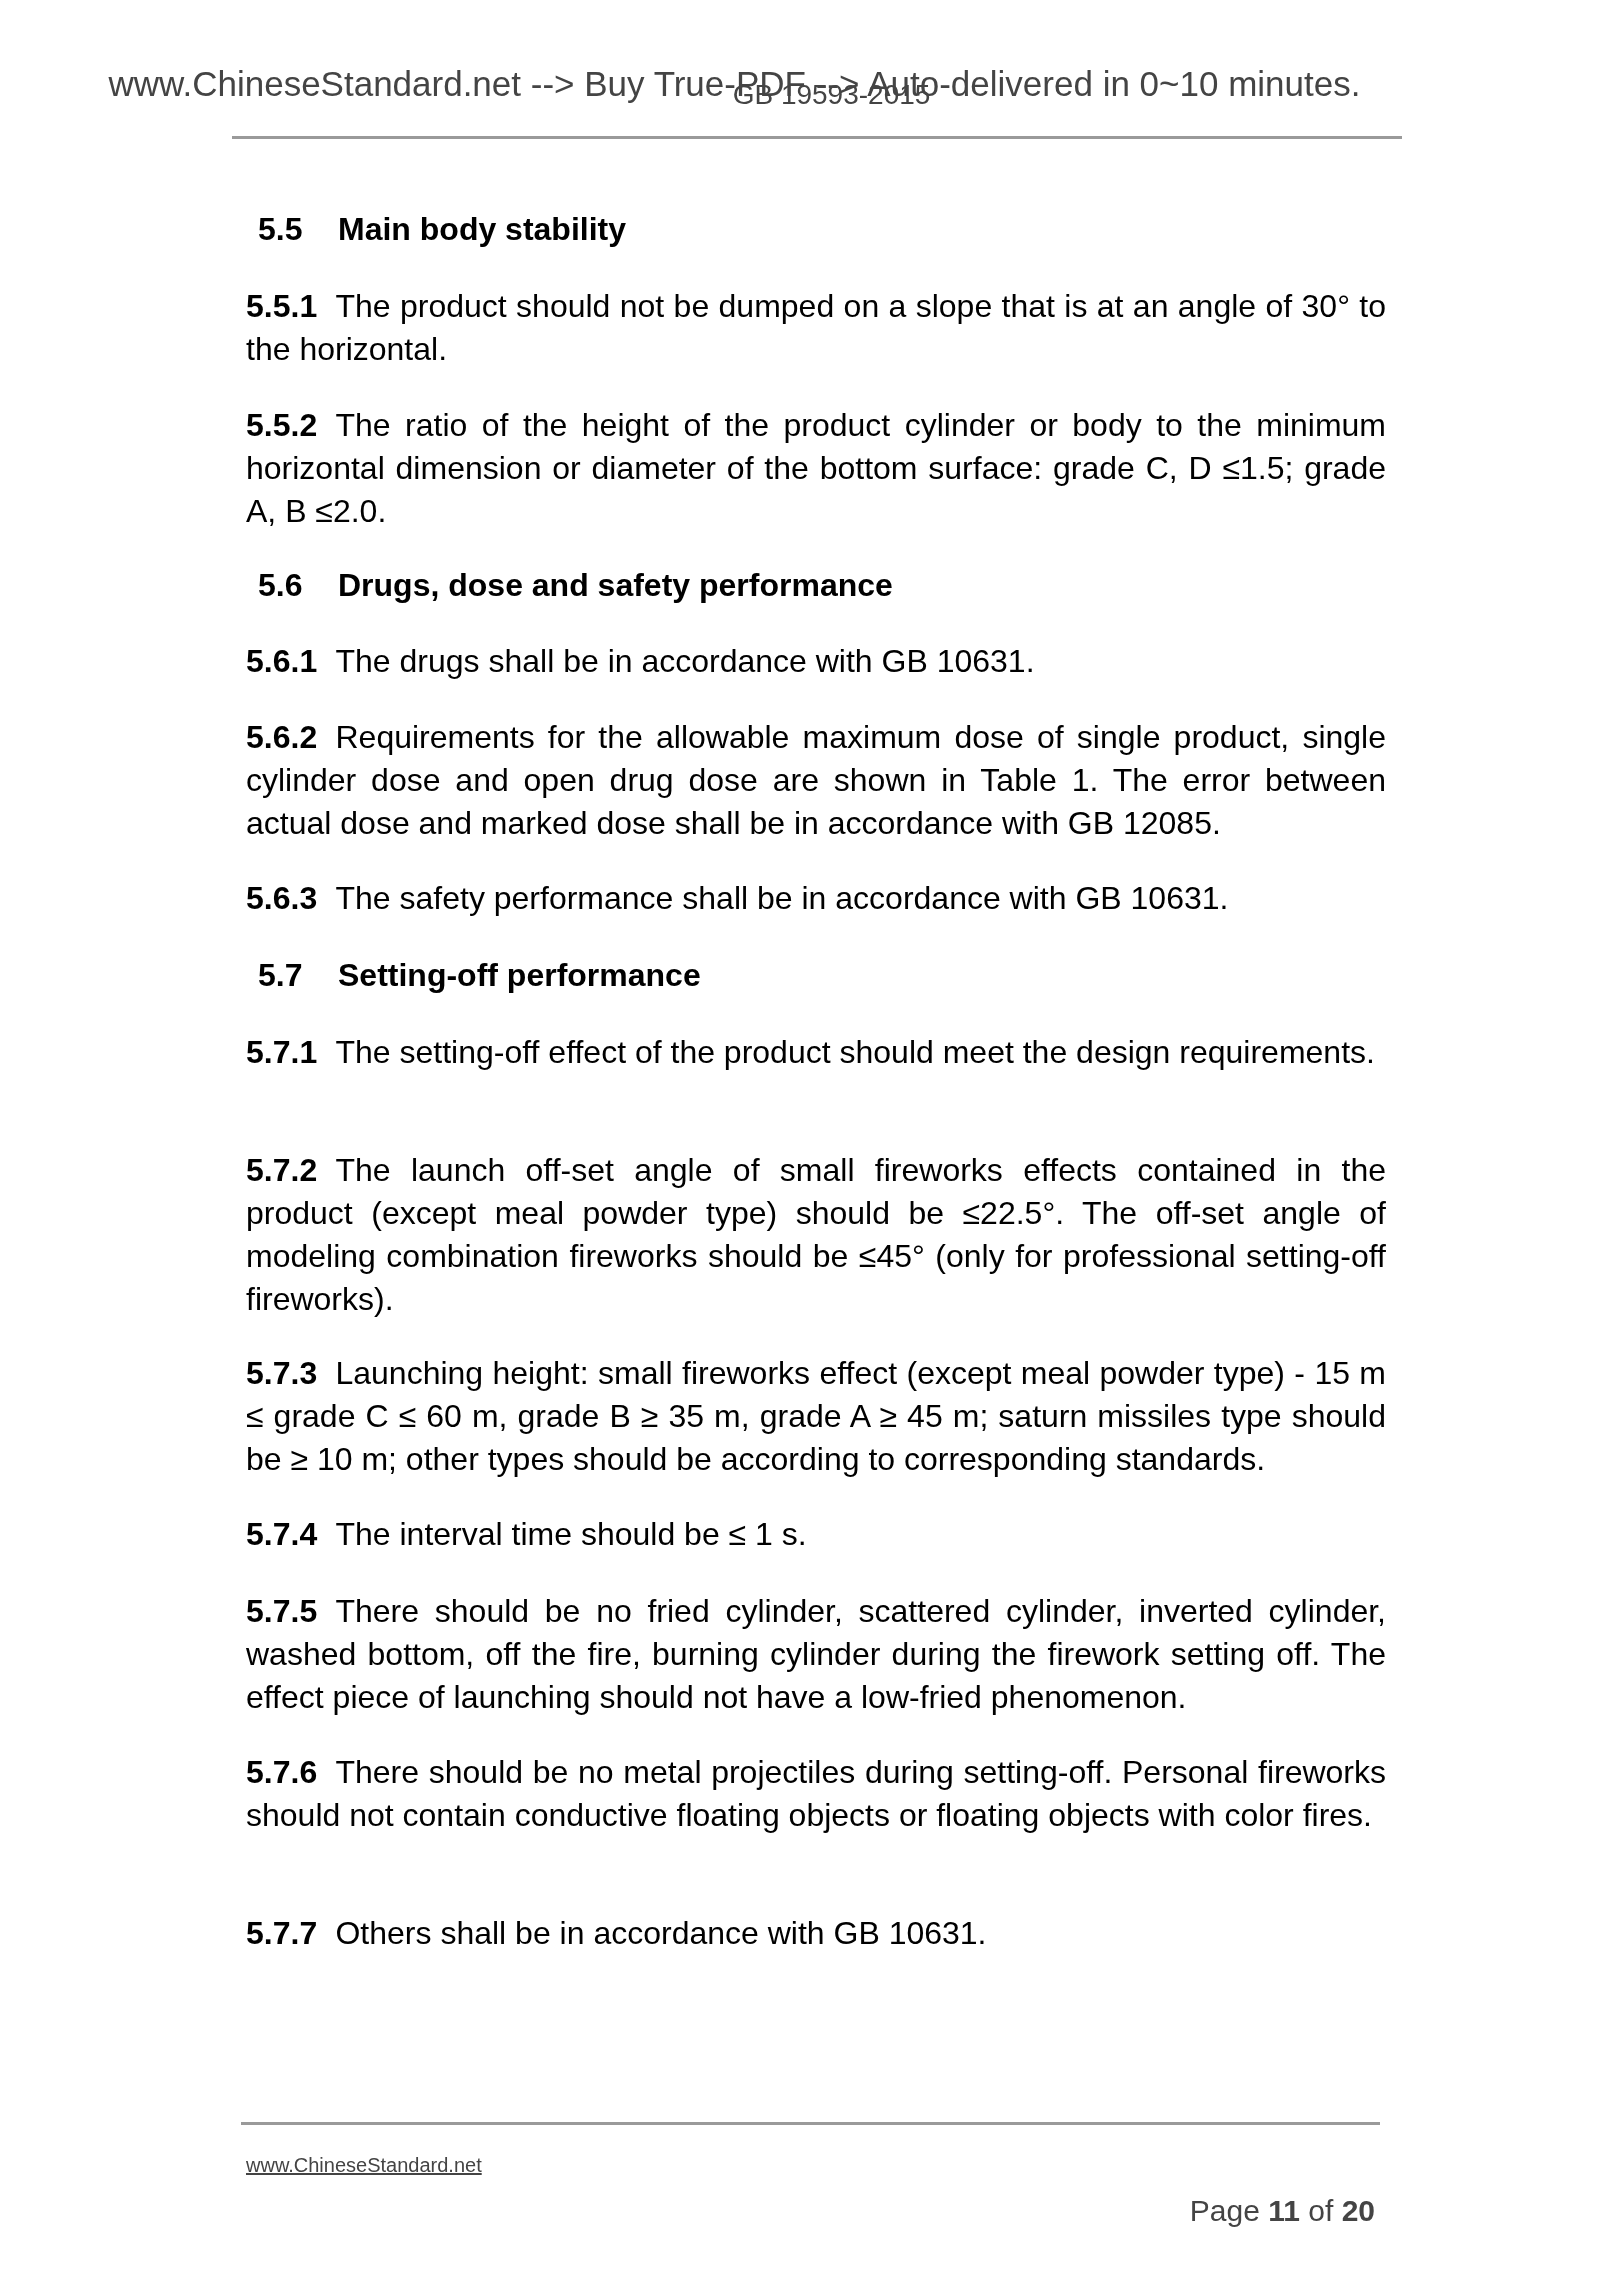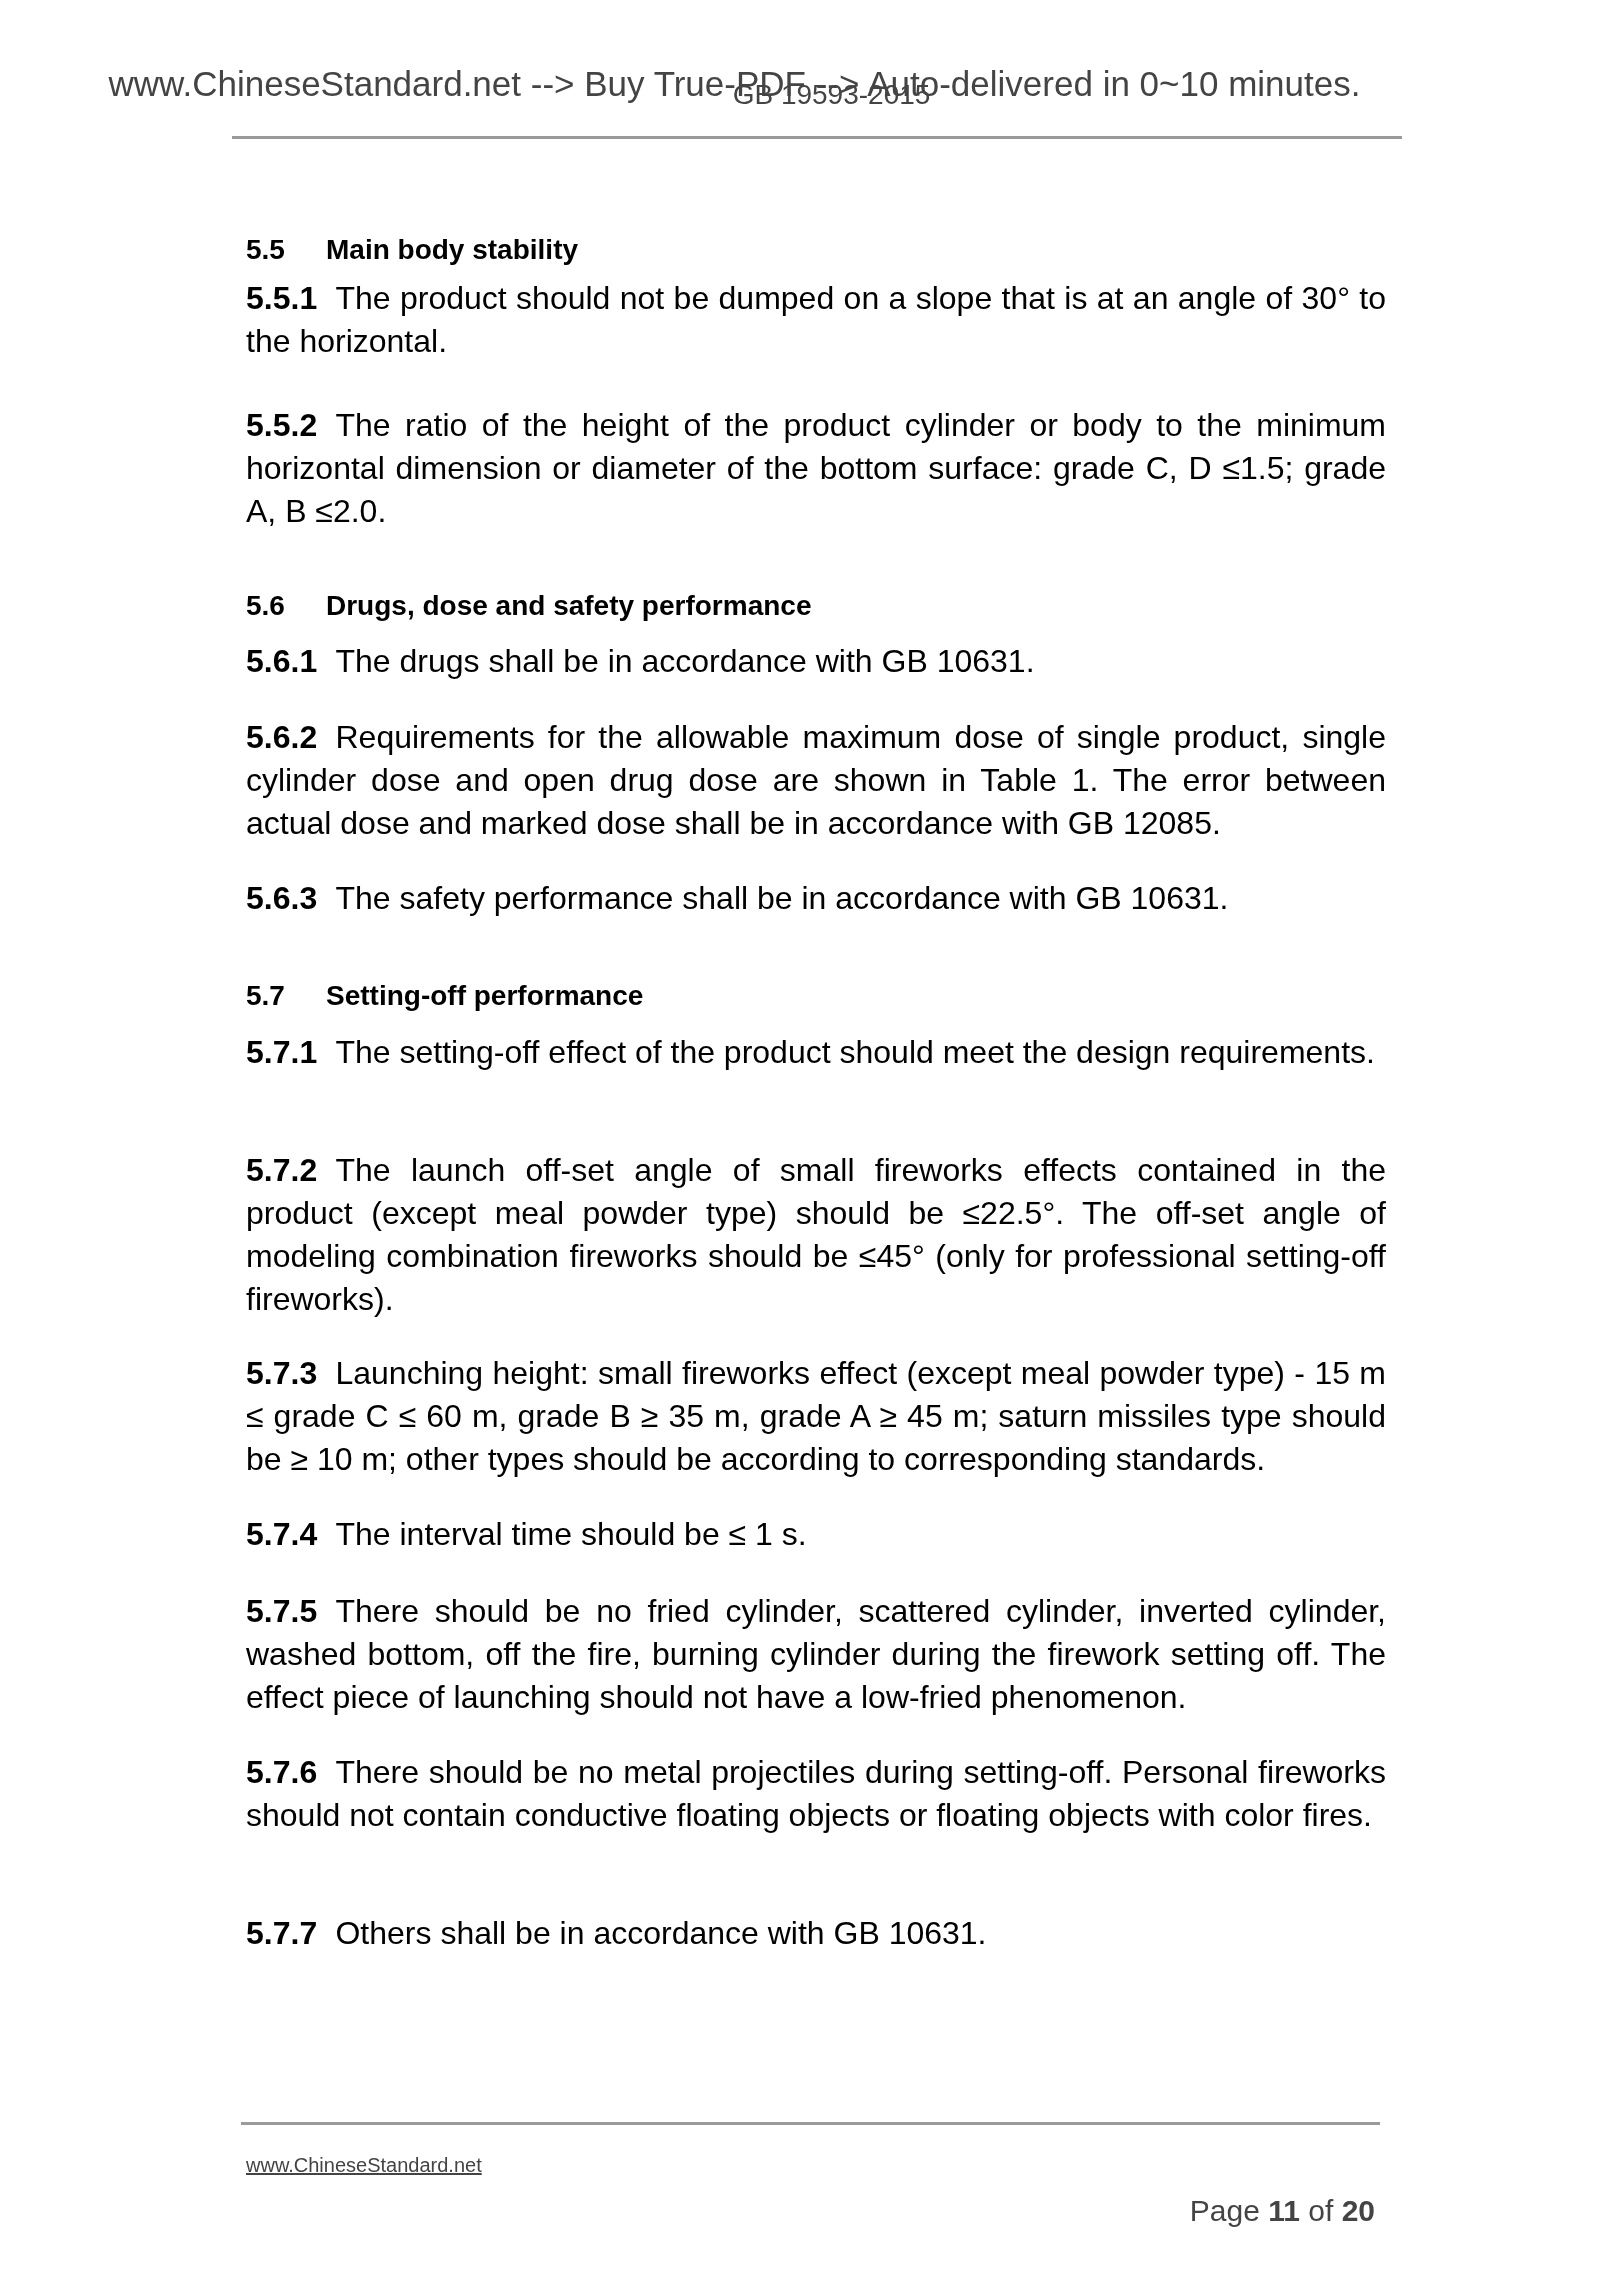--- a/index.html
+++ b/index.html
@@ -4,42 +4,42 @@
 <style>
   html, body { margin: 0; padding: 0; background: #ffffff; }
   body { width: 1623px; height: 2295px; position: relative; overflow: hidden;
          font-family: "Liberation Sans", sans-serif; color: #000; }
   .hdr { position: absolute; left: 0; width: 1469px; top: 63px; text-align: center;
          font-size: 35px; color: #444; line-height: 42px; white-space: nowrap; }
   .hdr-std { position: absolute; left: 0; width: 1623px; top: 78px; text-align: center;
          font-size: 28px; color: #444; line-height: 33px; white-space: nowrap; padding-left: 20px; }
   .rule-top { position: absolute; left: 232px; width: 1170px; top: 136px; height: 2.5px; background: #9a9a9a; }
   .content { position: absolute; left: 246px; width: 1140px; top: 0; }
-  .h2 { position: absolute; left: 0; font-weight: bold; font-size: 28px; line-height: 43px; white-space: nowrap; margin-top: 20px; }
+  .h2 { position: absolute; left: 12px; font-weight: bold; font-size: 32px; line-height: 43px; white-space: nowrap; }
   .h2 .num { display: inline-block; width: 80px; }
   .para { position: absolute; left: 0; width: 1140px; font-size: 32px; line-height: 43px; text-align: justify; }
   .para .num { font-weight: bold; margin-right: 18.3px; }
   .rule-bot { position: absolute; left: 241px; width: 1139px; top: 2122px; height: 2.5px; background: #9a9a9a; }
   .foot-link { position: absolute; left: 246px; top: 2147px; font-size: 20px; color: #444;
                text-decoration: underline; line-height: 37px; }
   .foot-page { position: absolute; right: 248px; top: 2147px; font-size: 30px; color: #444; line-height: 37px; margin-top: 45px; }
   .foot-page b { font-weight: bold; }
 </style>
 </head>
 <body>
 
 <div class="hdr">www.ChineseStandard.net --&gt; Buy True-PDF --&gt; Auto-delivered in 0~10 minutes.</div>
 <div class="hdr-std">GB 19593-2015</div>
 <div class="rule-top"></div>
 
 <div class="content">
   <div class="h2" style="top:208px">
     <span class="num">5.5</span><span>Main body stability</span>
   </div>
-  <div class="para" style="top:277px">
+  <div class="para" style="top:285px">
     <span class="num">5.5.1</span><span>The product should not be dumped on a slope that is at an angle of 30° to the horizontal.</span>
   </div>
   <div class="para" style="top:404px">
     <span class="num">5.5.2</span><span>The ratio of the height of the product cylinder or body to the minimum horizontal dimension or diameter of the bottom surface: grade C, D ≤1.5; grade A, B ≤2.0.</span>
   </div>
   <div class="h2" style="top:564px">
     <span class="num">5.6</span><span>Drugs, dose and safety performance</span>
   </div>
   <div class="para" style="top:640px">
     <span class="num">5.6.1</span><span>The drugs shall be in accordance with GB 10631.</span>

